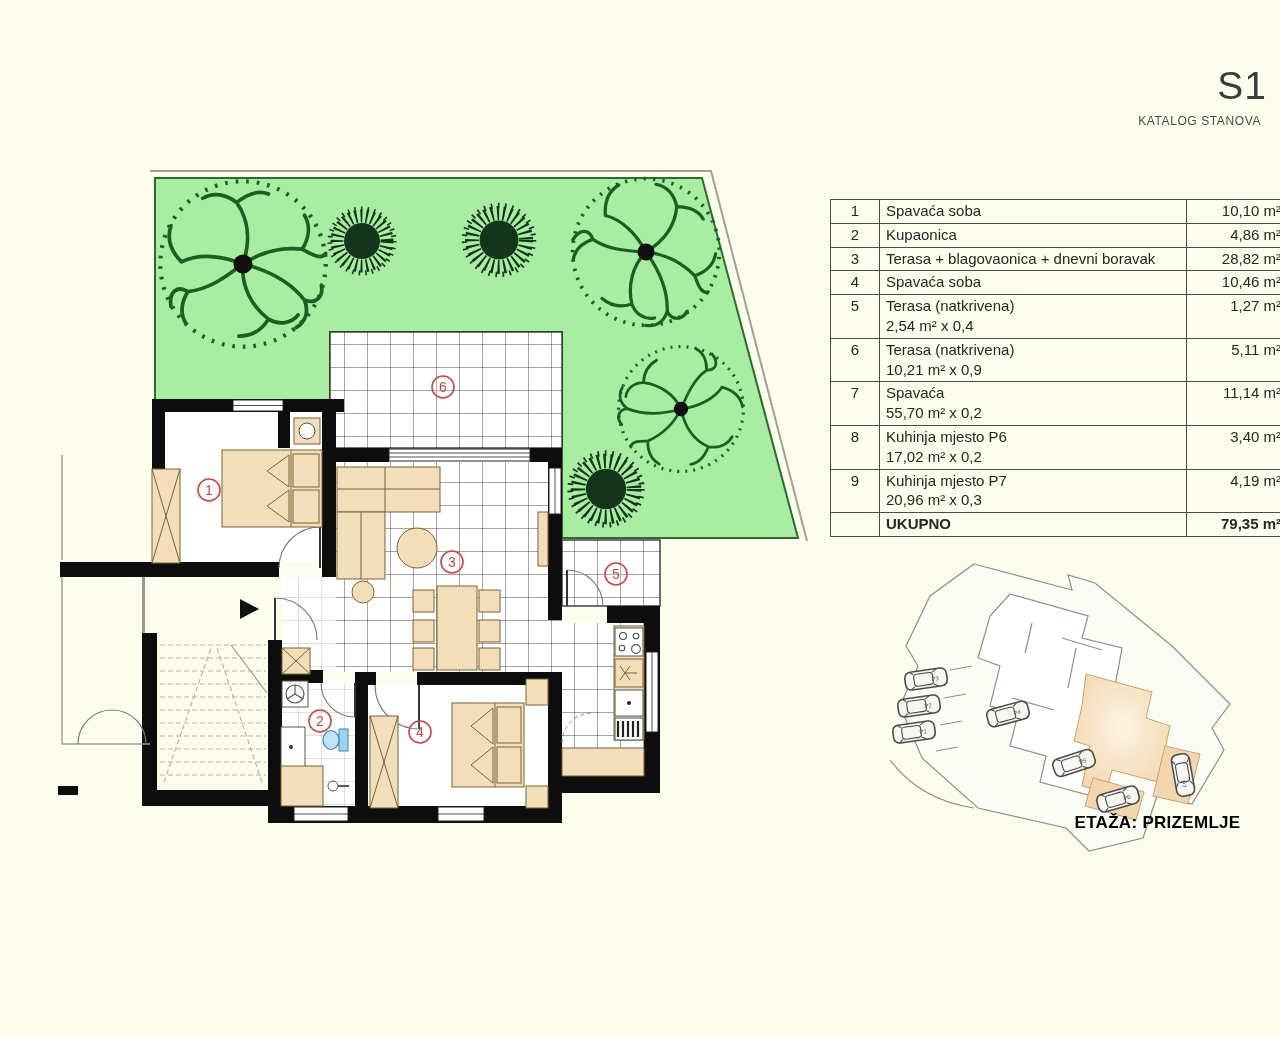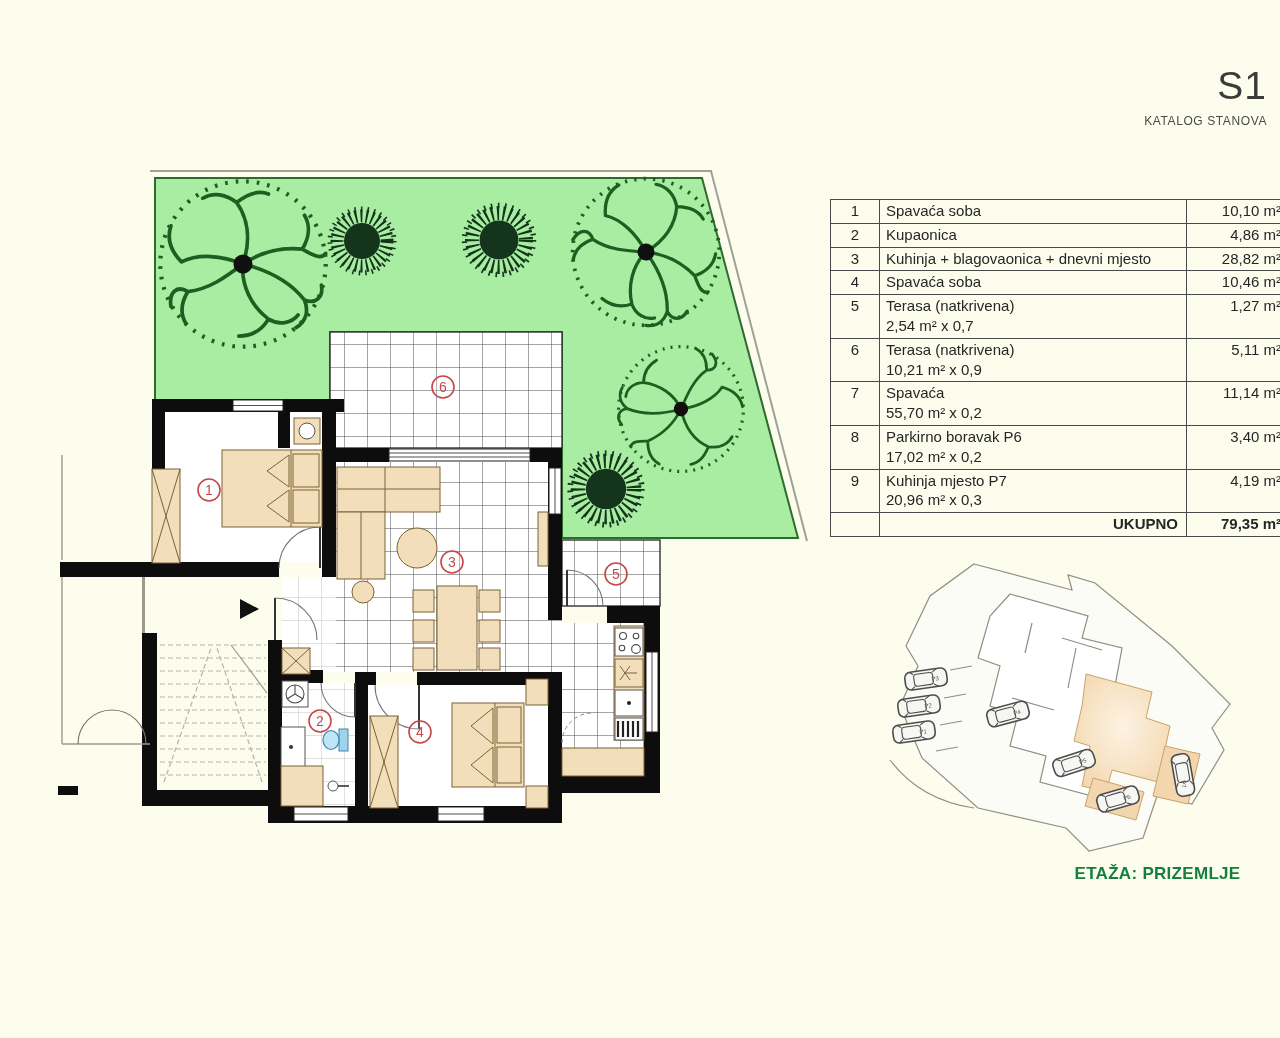--- a/index.html
+++ b/index.html
@@ -3,34 +3,34 @@
 <meta charset="utf-8">
 <style>
   html,body{margin:0;padding:0;}
   body{
     width:1280px;height:1038px;position:relative;overflow:hidden;
     background:var(--page_bg,#fdfdee);
     font-family:"Liberation Sans", sans-serif;
   }
   
   .hdr-title{position:absolute;right:13px;top:66px;font-size:39px;color:#3b3b3b;letter-spacing:1px;line-height:1;text-align:center;}
-  .hdr-sub{position:absolute;right:13px;top:114px;font-size:12px;color:#4a4a4a;letter-spacing:.6px;}
+  .hdr-sub{position:absolute;right:19px;top:114px;font-size:12px;color:#4a4a4a;letter-spacing:.6px;}
   
   table.areas{position:absolute;left:830px;top:199px;width:419px;border-collapse:collapse;
     font-size:15px;color:#262626;table-layout:fixed;}
   table.areas td{border:1.6px solid #4a4a4a;vertical-align:top;padding:1px 6px 2px;line-height:1.32;}
   td.c-num{width:36px;text-align:center;padding:1px 2px;}
   td.c-desc{width:294px;padding-left:9px;}
   td.c-area{width:88px;text-align:right;white-space:nowrap;padding-right:6px;}
   .sub:empty{display:none;}
   tr.total td{font-weight:bold;}
-  tr.total .c-desc{text-align:right;padding-right:8px;}
+  tr.total .c-desc{text-align:left;padding-right:8px;}
   
-  .site-caption{position:absolute;left:1045px;top:864px;width:225px;text-align:center;
-    font-size:17px;font-weight:bold;color:#15803d;letter-spacing:.3px;}
+  .site-caption{position:absolute;left:1045px;top:813px;width:225px;text-align:center;
+    font-size:17px;font-weight:bold;color:#000000;letter-spacing:.3px;}
   
   svg.plan{position:absolute;left:0;top:0;}
   .garden{fill:var(--garden_green,#a9eda3);stroke:var(--garden_border,#2f6b2f);stroke-width:2;}
   .plot-line{fill:none;stroke:#a0a095;stroke-width:2;}
   .tree-ring{fill:none;stroke:#1e5e20;stroke-width:4;stroke-dasharray:2.5 7.5;}
   .tree-br{fill:none;stroke:#1e5e20;stroke-width:3.5;stroke-linecap:round;}
   .tree-dot{fill:#101010;}
   .wall{fill:var(--wall_black,#0d0d0d);}
   .floor-plain{fill:#ffffff;}
   .t-edge{stroke:#333;stroke-width:1.4;fill:none;}
@@ -370,36 +370,36 @@
     <tr>
       <td class="c-num">2</td>
       <td class="c-desc">
           <div>Kupaonica</div>
         </td>
       <td class="c-area">4,86 m²</td>
     </tr>
     <tr>
       <td class="c-num">3</td>
       <td class="c-desc">
-          <div>Kuhinja + blagovaonica + dnevni mjesto</div>
+          <div>Terasa + blagovaonica + dnevni boravak</div>
         </td>
       <td class="c-area">28,82 m²</td>
     </tr>
     <tr>
       <td class="c-num">4</td>
       <td class="c-desc">
           <div>Spavaća soba</div>
         </td>
       <td class="c-area">10,46 m²</td>
     </tr>
     <tr>
       <td class="c-num">5</td>
       <td class="c-desc">
           <div>Terasa (natkrivena)</div>
-          <div class="sub">2,54 m² x 0,7</div>
+          <div class="sub">2,54 m² x 0,4</div>
         </td>
       <td class="c-area">1,27 m²</td>
     </tr>
     <tr>
       <td class="c-num">6</td>
       <td class="c-desc">
           <div>Terasa (natkrivena)</div>
           <div class="sub">10,21 m² x 0,9</div>
         </td>
       <td class="c-area">5,11 m²</td>
@@ -408,21 +408,21 @@
       <td class="c-num">7</td>
       <td class="c-desc">
           <div>Spavaća</div>
           <div class="sub">55,70 m² x 0,2</div>
         </td>
       <td class="c-area">11,14 m²</td>
     </tr>
     <tr>
       <td class="c-num">8</td>
       <td class="c-desc">
-          <div>Parkirno boravak P6</div>
+          <div>Kuhinja mjesto P6</div>
           <div class="sub">17,02 m² x 0,2</div>
         </td>
       <td class="c-area">3,40 m²</td>
     </tr>
     <tr>
       <td class="c-num">9</td>
       <td class="c-desc">
           <div>Kuhinja mjesto P7</div>
           <div class="sub">20,96 m² x 0,3</div>
         </td>

